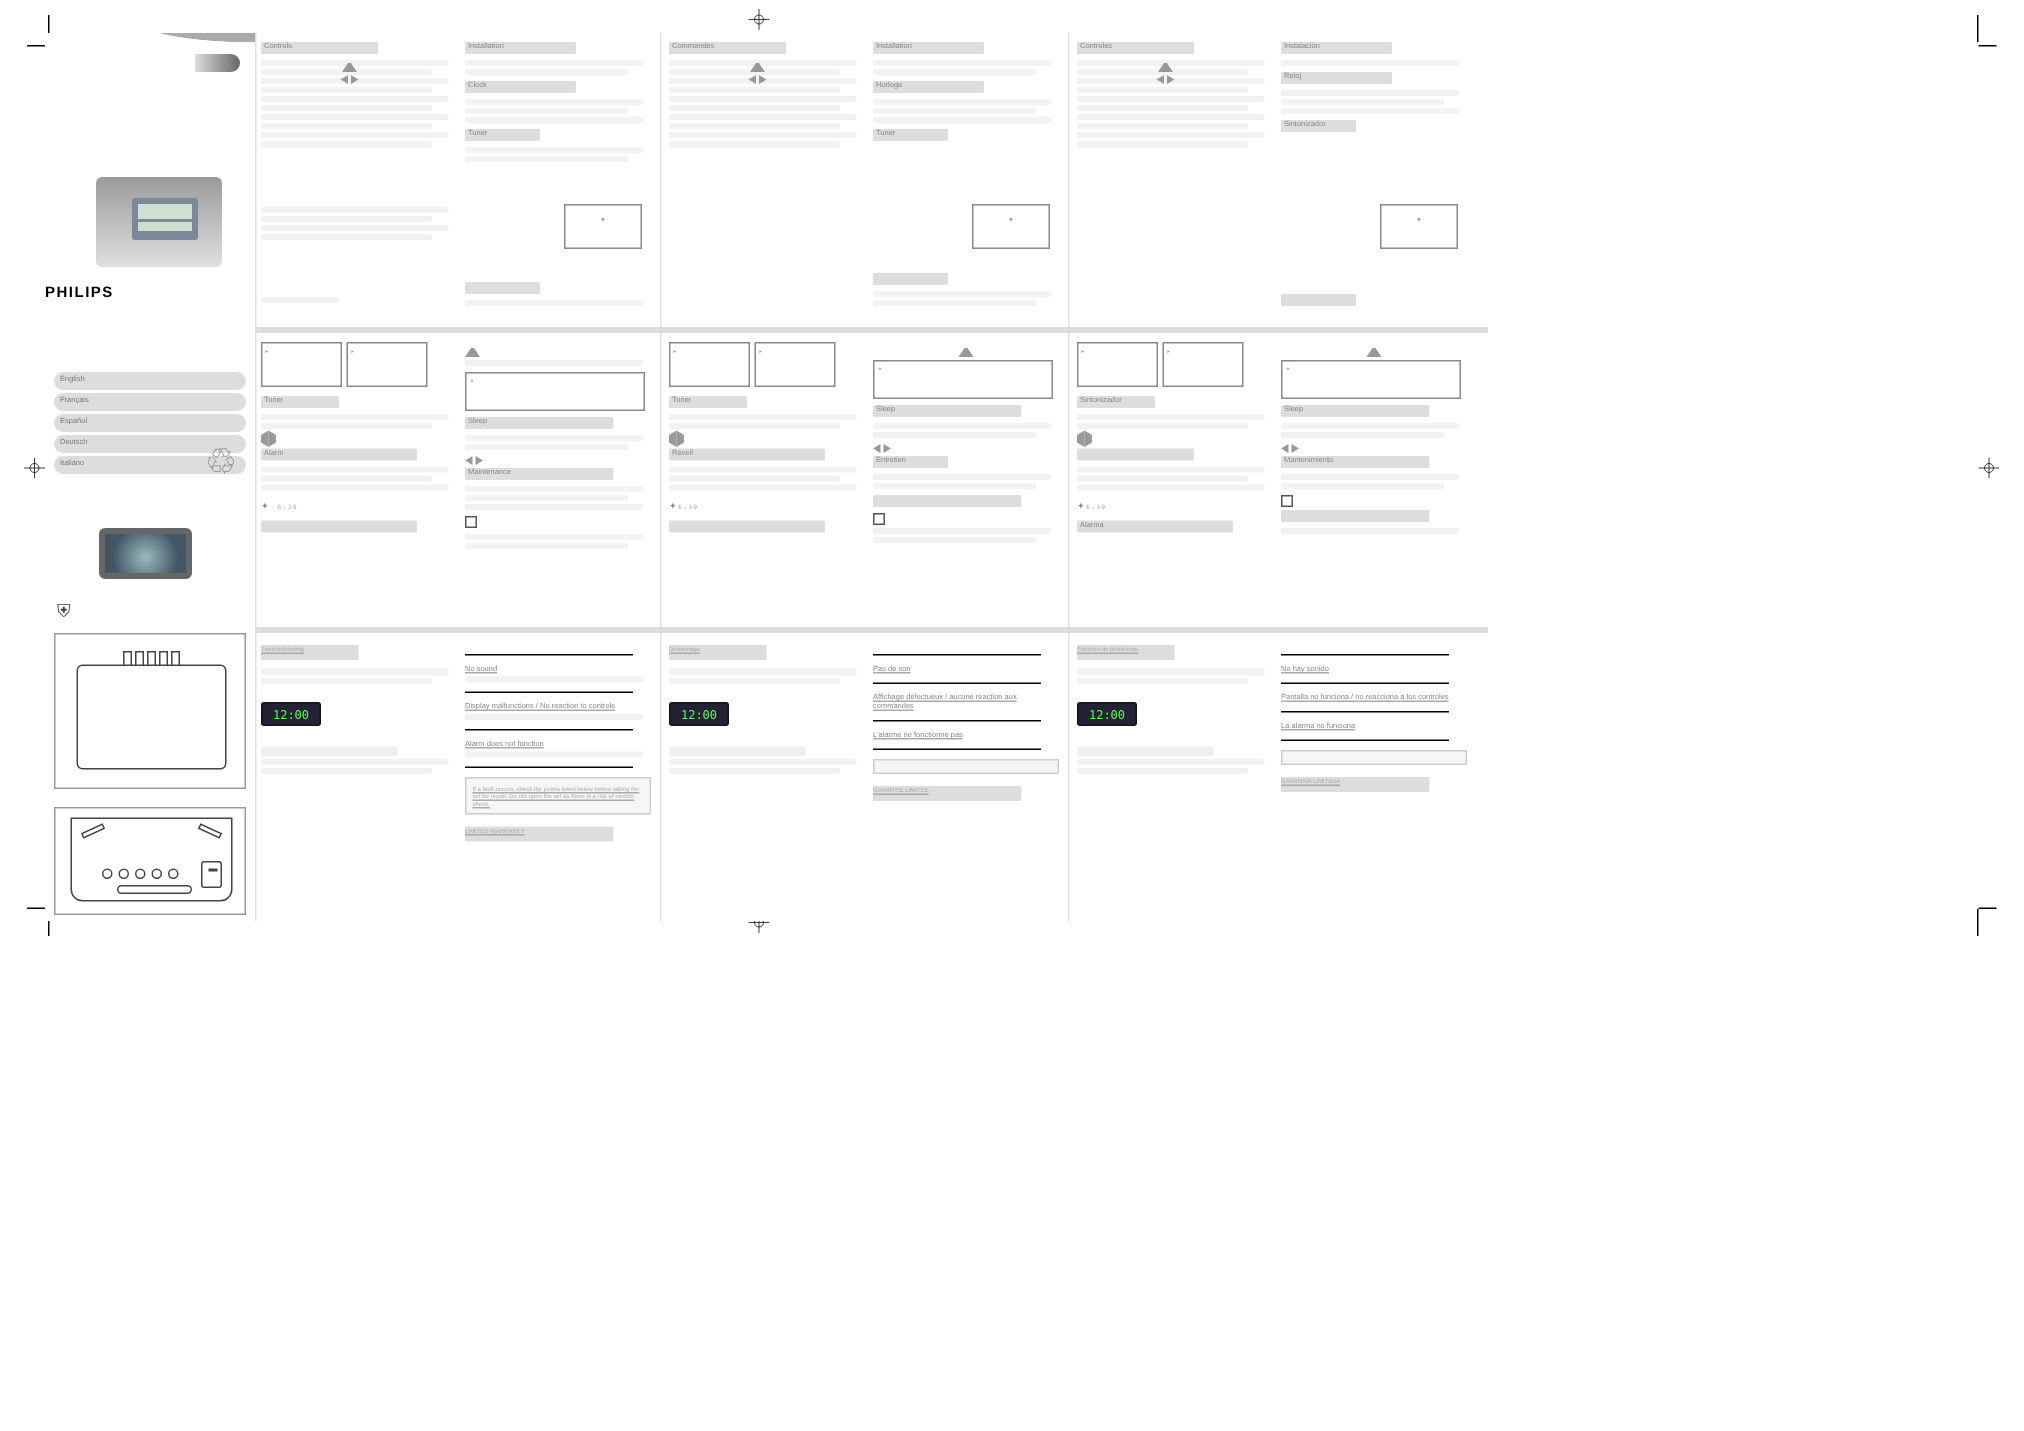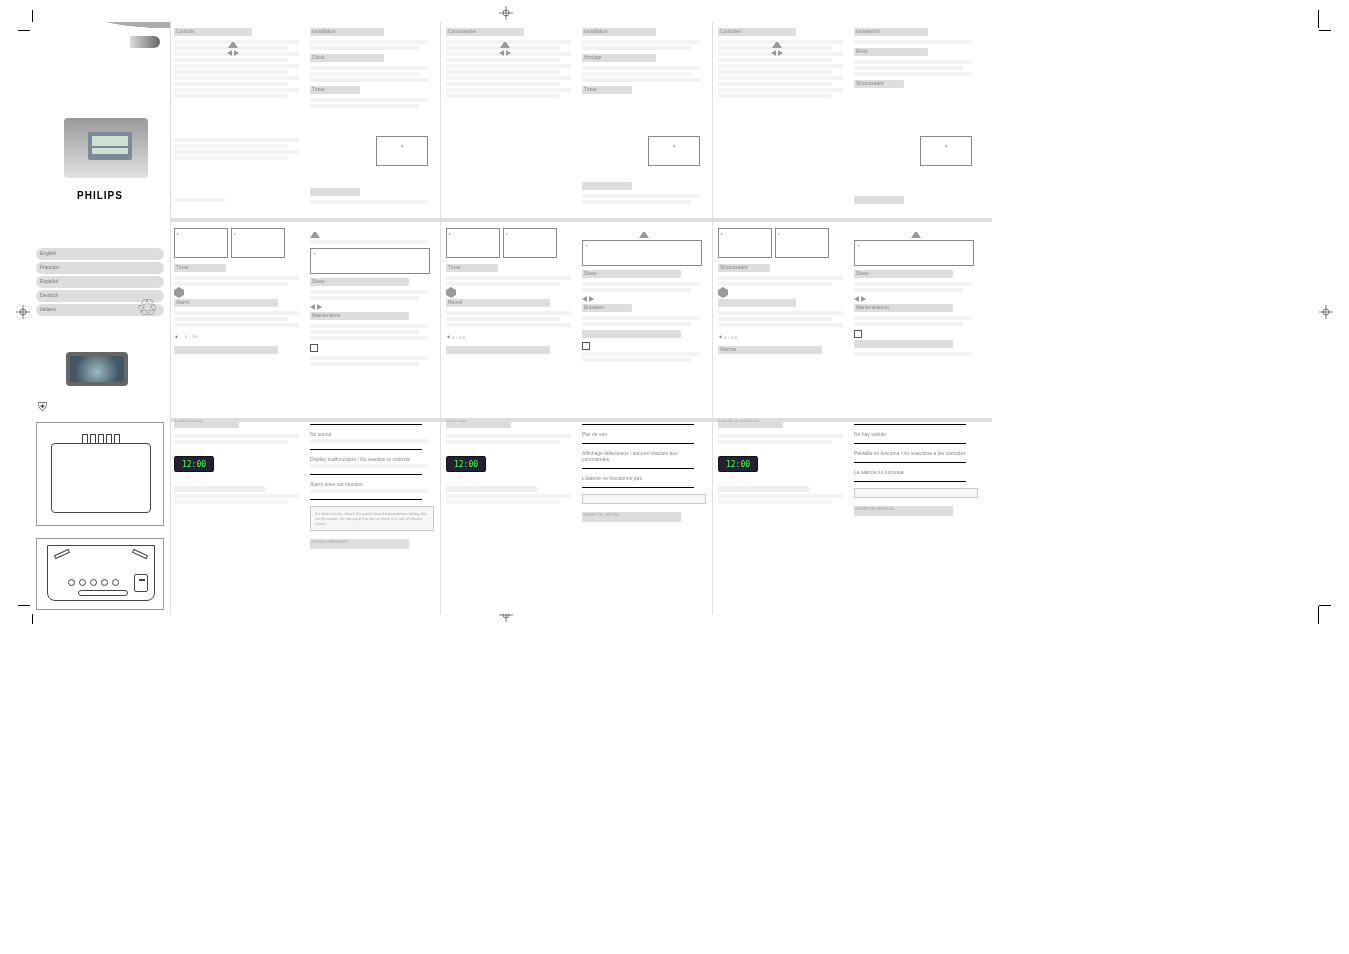--- a/index.html
+++ b/index.html
@@ -54,21 +54,21 @@
     position:absolute; top:96px; left:34px; width:84px; height:60px;
     border-radius:4px;
     background: linear-gradient(180deg,#9a9a9a,#e0e0e0);
   }
   .radio-photo::before{
     content:""; position:absolute; top:14px; left:24px; width:44px; height:28px;
     background:#7a8a9a; border-radius:2px;
   }
   .radio-photo .lcd1{ position:absolute; top:18px; left:28px; width:36px; height:10px; background:#cfe0d0; }
   .radio-photo .lcd2{ position:absolute; top:30px; left:28px; width:36px; height:6px; background:#cfe0d0; }
-  .brand { position:absolute; top:168px; left:0; width:140px; text-align:center; font-weight:900; font-size:10px; letter-spacing:1px; color:#000; }
+  .brand { position:absolute; top:168px; left:0; width:140px; text-align:left; font-weight:900; font-size:10px; letter-spacing:1px; color:#000; }
 
   .cell-b { position: absolute; top: 196px; left: 0; width: 140px; height: 200px; }
   .lang-list { position:absolute; top:30px; left:6px; right:6px; }
   .lang-list .pill { height:12px; background:#ddd; margin-bottom:2px; border-radius:6px; font-size:5px; color:#777; padding:2px 4px; }
   .recycle { position:absolute; top:76px; right:12px; font-size:24px; color:#888; }
   .lcd-icon { position:absolute; top:134px; left:36px; width:62px; height:34px; border:4px solid #666; border-radius:4px;
     background: radial-gradient(circle at 50% 60%, #9bb 0%, #456 70%);
   }
   .shield { position:absolute; bottom:4px; left:8px; font-size:12px; color:#444;}
 
@@ -128,21 +128,21 @@
     font-family: monospace; letter-spacing:1px;
   }
 
   .small-box { width:54px; height:30px; border:1px solid #888; display:inline-block; margin:2px 2px 4px 0; vertical-align:top; position:relative;}
   .small-box .lbl{ position:absolute; top:2px; left:2px; font-size:4px; color:#aaa;}
   .small-box.long { width:120px; height:26px; display:block;}
 
   .star{ font-size:6px; color:#888;}
 
   
-  .trbl .colA, .trbl .colB { top:0; }
+  .trbl .colA, .trbl .colB { top:12px;text-decoration:underline; }
   .trbl .hdr { height:10px; background:#ddd; margin-bottom:6px; width:50%; }
   .trbl .section-title { height:6px; background:#eee; margin:6px 0 2px; width:70%; }
   .trbl .line { height:1px; background:#000; margin:6px 0; width:90%; }
   .trbl .bullet { font-size:5px; color:#888; margin:2px 0;}
   .trbl .advice-box { border:1px solid #ccc; background:#f6f6f6; padding:4px; margin-top:6px; font-size:4px; color:#aaa;}
   .trbl .clock-chip{ display:inline-block; margin:8px 0; }
   .trbl .clock-chip .lcd{ width:40px;height:16px;background:#223; border:1px solid #111; color:#5f5; font-family:monospace; font-size:8px; text-align:center; line-height:16px; border-radius:2px;}
   .trbl .warranty-head { background:#ddd; height:10px; margin:8px 0 4px; width:80%; }
 </style>
 </head>

